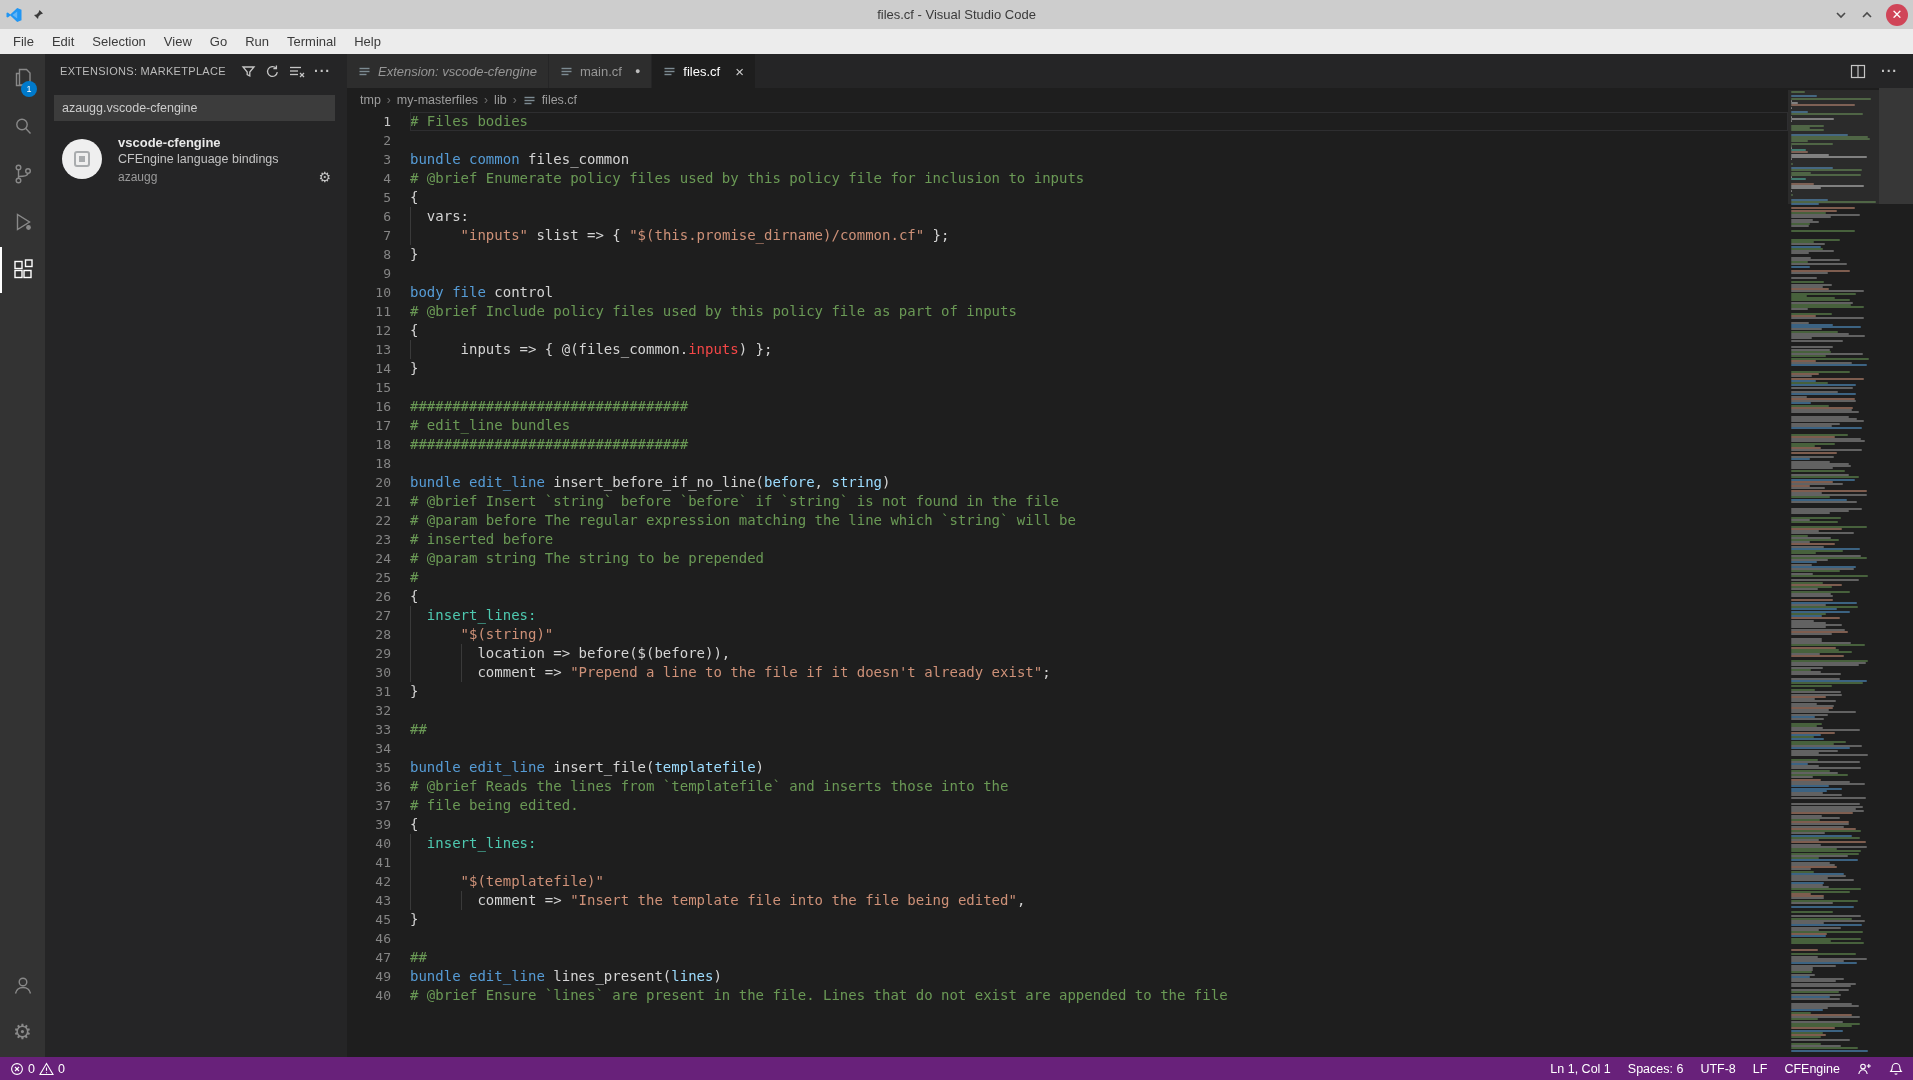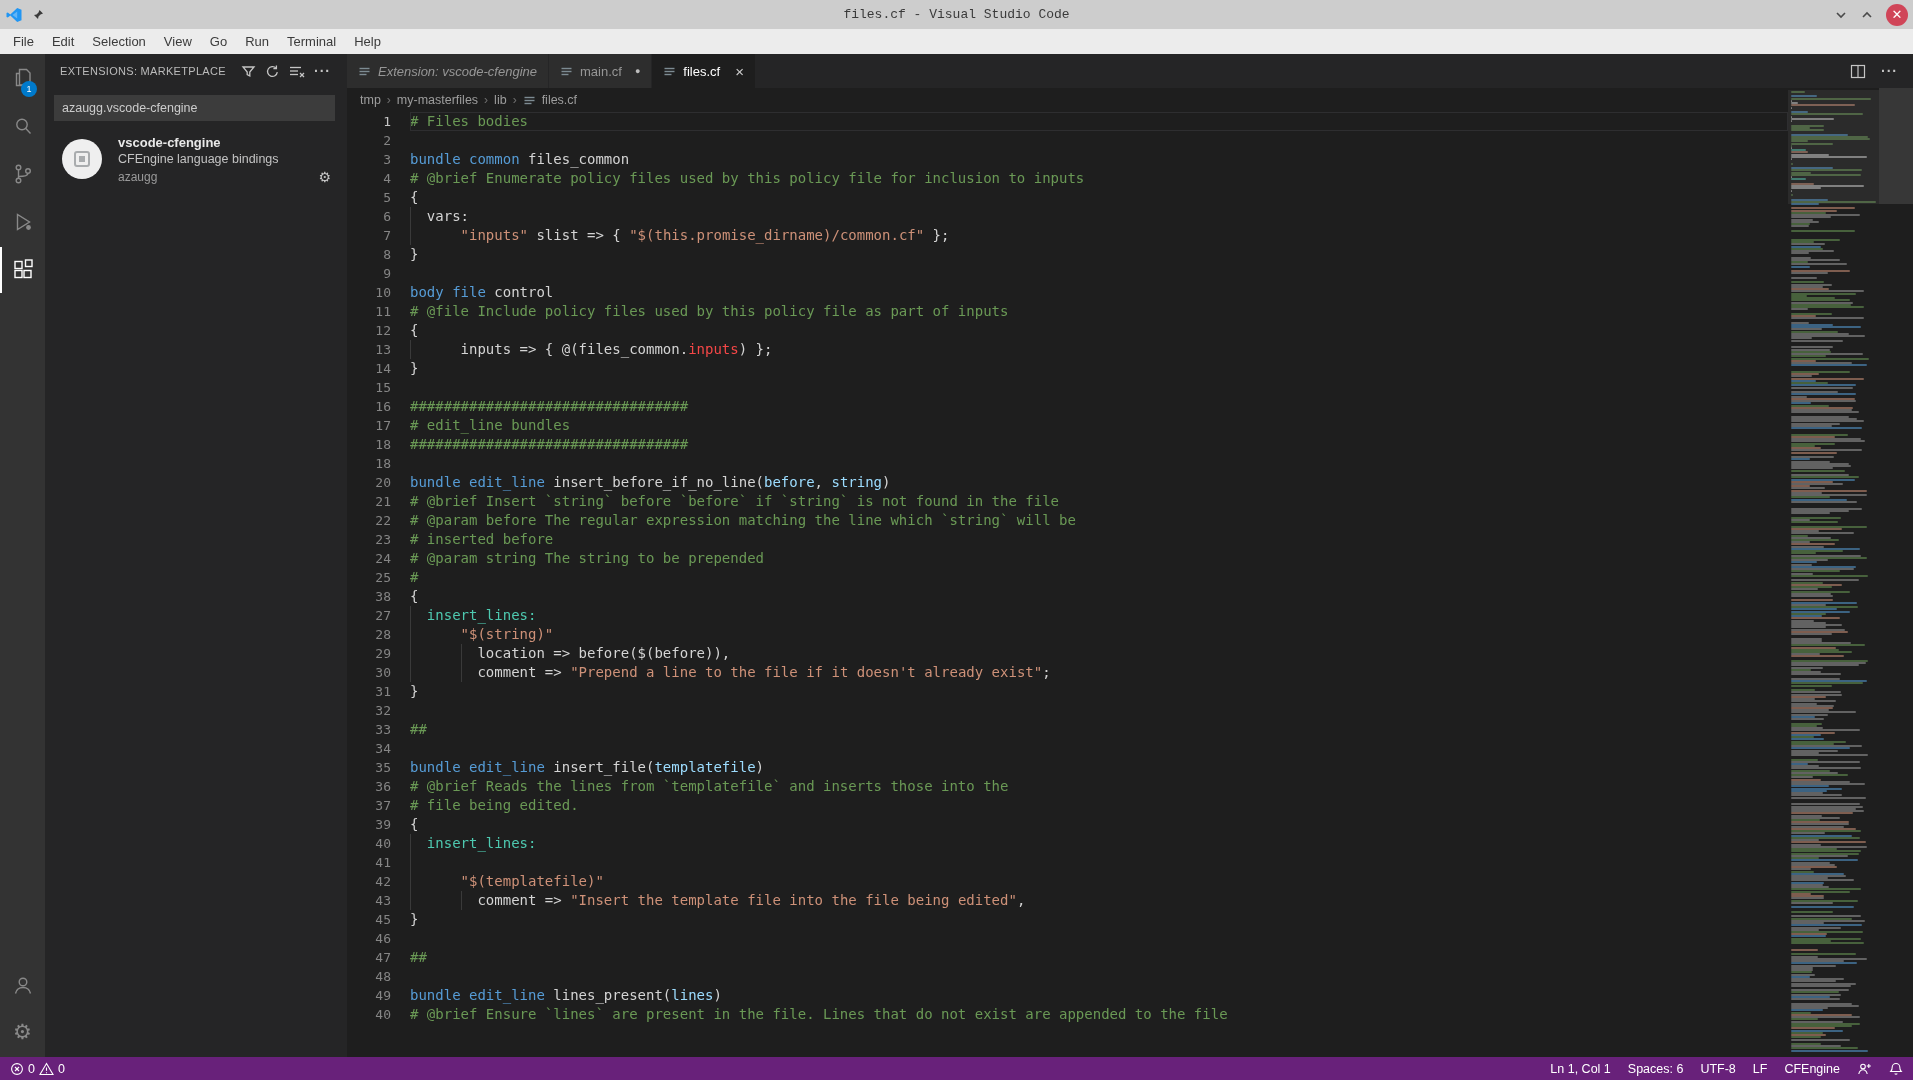--- a/index.html
+++ b/index.html
@@ -1,21 +1,21 @@
 <!DOCTYPE html>
 <html><head>
 <meta charset="utf-8">
 <style>
   html,body{margin:0;padding:0;width:1913px;height:1080px;overflow:hidden;background:#1e1e1e;
     font-family:"Liberation Sans",sans-serif;-webkit-font-smoothing:antialiased;}
   .abs{position:absolute;}
   
   .titlebar{position:absolute;left:0;top:0;width:1913px;height:29px;background:#cdcdcd;}
   .titlebar .title{position:absolute;left:50%;top:0;transform:translateX(-50%);line-height:29px;
-    font-size:13px;color:#3a3a3a;white-space:nowrap;font-family:Liberation Mono, monospace;}
+    font-size:13px;color:#3a3a3a;white-space:nowrap;}
   .win-controls{position:absolute;right:5px;top:0;height:29px;display:flex;align-items:center;gap:12px;}
   .close-btn{width:22px;height:22px;border-radius:50%;background:#d04558;color:#fff;display:flex;
     align-items:center;justify-content:center;font-size:13px;line-height:1;}
   
   .menubar{position:absolute;left:0;top:29px;width:1913px;height:25px;background:#ececec;display:flex;
     align-items:center;padding-left:4px;font-size:13px;color:#3b3b3b;}
   .menu-item{padding:0 9px;line-height:25px;}
   
   .activitybar{position:absolute;left:0;top:54px;width:45px;height:1003px;background:#333333;}
   .act-icon{width:45px;height:48px;display:flex;align-items:center;justify-content:center;position:relative;}
@@ -256,56 +256,55 @@
     <div class="row cur"><div class="curbox"></div><span class="ln">1</span><span class="lc"><span class="c-comment"># Files bodies</span></span></div>
     <div class="row"><span class="ln">2</span><span class="lc"></span></div>
     <div class="row"><span class="ln">3</span><span class="lc"><span class="c-kw">bundle common</span><span class="c-plain"> files_common</span></span></div>
     <div class="row"><span class="ln">4</span><span class="lc"><span class="c-comment"># @brief Enumerate policy files used by this policy file for inclusion to inputs</span></span></div>
     <div class="row"><span class="ln">5</span><span class="lc"><span class="c-plain">{</span></span></div>
     <div class="row"><div class="guide" style="left: 63px;"></div><span class="ln">6</span><span class="lc"><span class="c-plain">  vars:</span></span></div>
     <div class="row"><div class="guide" style="left: 63px;"></div><span class="ln">7</span><span class="lc"><span class="c-plain">      </span><span class="c-str">"inputs"</span><span class="c-plain"> slist =&gt; { </span><span class="c-str">"$(this.promise_dirname)/common.cf"</span><span class="c-plain"> };</span></span></div>
     <div class="row"><span class="ln">8</span><span class="lc"><span class="c-plain">}</span></span></div>
     <div class="row"><span class="ln">9</span><span class="lc"></span></div>
     <div class="row"><span class="ln">10</span><span class="lc"><span class="c-kw">body file</span><span class="c-plain"> control</span></span></div>
-    <div class="row"><span class="ln">11</span><span class="lc"><span class="c-comment"># @file Include policy files used by this policy file as part of inputs</span></span></div>
+    <div class="row"><span class="ln">11</span><span class="lc"><span class="c-comment"># @brief Include policy files used by this policy file as part of inputs</span></span></div>
     <div class="row"><span class="ln">12</span><span class="lc"><span class="c-plain">{</span></span></div>
     <div class="row"><div class="guide" style="left: 63px;"></div><span class="ln">13</span><span class="lc"><span class="c-plain">      inputs =&gt; { @(files_common.</span><span class="c-err">inputs</span><span class="c-plain">) };</span></span></div>
     <div class="row"><span class="ln">14</span><span class="lc"><span class="c-plain">}</span></span></div>
     <div class="row"><span class="ln">15</span><span class="lc"></span></div>
     <div class="row"><span class="ln">16</span><span class="lc"><span class="c-comment">#################################</span></span></div>
     <div class="row"><span class="ln">17</span><span class="lc"><span class="c-comment"># edit_line bundles</span></span></div>
     <div class="row"><span class="ln">18</span><span class="lc"><span class="c-comment">#################################</span></span></div>
     <div class="row"><span class="ln">18</span><span class="lc"></span></div>
     <div class="row"><span class="ln">20</span><span class="lc"><span class="c-kw">bundle edit_line</span><span class="c-plain"> insert_before_if_no_line(</span><span class="c-param">before</span><span class="c-plain">, </span><span class="c-param">string</span><span class="c-plain">)</span></span></div>
     <div class="row"><span class="ln">21</span><span class="lc"><span class="c-comment"># @brief Insert `string` before `before` if `string` is not found in the file</span></span></div>
     <div class="row"><span class="ln">22</span><span class="lc"><span class="c-comment"># @param before The regular expression matching the line which `string` will be</span></span></div>
     <div class="row"><span class="ln">23</span><span class="lc"><span class="c-comment"># inserted before</span></span></div>
     <div class="row"><span class="ln">24</span><span class="lc"><span class="c-comment"># @param string The string to be prepended</span></span></div>
     <div class="row"><span class="ln">25</span><span class="lc"><span class="c-comment">#</span></span></div>
-    <div class="row"><span class="ln">38</span><span class="lc"><span class="c-plain">{</span></span></div>
+    <div class="row"><span class="ln">26</span><span class="lc"><span class="c-plain">{</span></span></div>
     <div class="row"><div class="guide" style="left: 63px;"></div><span class="ln">27</span><span class="lc"><span class="c-plain">  </span><span class="c-type">insert_lines:</span></span></div>
     <div class="row"><div class="guide" style="left: 63px;"></div><span class="ln">28</span><span class="lc"><span class="c-plain">      </span><span class="c-str">"$(string)"</span></span></div>
     <div class="row"><div class="guide" style="left: 63px;"></div><div class="guide" style="left: 113.557px;"></div><span class="ln">29</span><span class="lc"><span class="c-plain">        location =&gt; before($(before)),</span></span></div>
     <div class="row"><div class="guide" style="left: 63px;"></div><div class="guide" style="left: 113.557px;"></div><span class="ln">30</span><span class="lc"><span class="c-plain">        comment =&gt; </span><span class="c-str">"Prepend a line to the file if it doesn't already exist"</span><span class="c-plain">;</span></span></div>
     <div class="row"><span class="ln">31</span><span class="lc"><span class="c-plain">}</span></span></div>
     <div class="row"><span class="ln">32</span><span class="lc"></span></div>
     <div class="row"><span class="ln">33</span><span class="lc"><span class="c-comment">##</span></span></div>
     <div class="row"><span class="ln">34</span><span class="lc"></span></div>
     <div class="row"><span class="ln">35</span><span class="lc"><span class="c-kw">bundle edit_line</span><span class="c-plain"> insert_file(</span><span class="c-param">templatefile</span><span class="c-plain">)</span></span></div>
     <div class="row"><span class="ln">36</span><span class="lc"><span class="c-comment"># @brief Reads the lines from `templatefile` and inserts those into the</span></span></div>
     <div class="row"><span class="ln">37</span><span class="lc"><span class="c-comment"># file being edited.</span></span></div>
     <div class="row"><span class="ln">39</span><span class="lc"><span class="c-plain">{</span></span></div>
     <div class="row"><div class="guide" style="left: 63px;"></div><span class="ln">40</span><span class="lc"><span class="c-plain">  </span><span class="c-type">insert_lines:</span></span></div>
     <div class="row"><div class="guide" style="left: 63px;"></div><span class="ln">41</span><span class="lc"></span></div>
     <div class="row"><div class="guide" style="left: 63px;"></div><span class="ln">42</span><span class="lc"><span class="c-plain">      </span><span class="c-str">"$(templatefile)"</span></span></div>
     <div class="row"><div class="guide" style="left: 63px;"></div><div class="guide" style="left: 113.557px;"></div><span class="ln">43</span><span class="lc"><span class="c-plain">        comment =&gt; </span><span class="c-str">"Insert the template file into the file being edited"</span><span class="c-plain">,</span></span></div>
     <div class="row"><span class="ln">45</span><span class="lc"><span class="c-plain">}</span></span></div>
     <div class="row"><span class="ln">46</span><span class="lc"></span></div>
     <div class="row"><span class="ln">47</span><span class="lc"><span class="c-comment">##</span></span></div>
-    <div class="row"><span class="ln">48</span><span class="lc"></span></div>
     <div class="row"><span class="ln">49</span><span class="lc"><span class="c-kw">bundle edit_line</span><span class="c-plain"> lines_present(</span><span class="c-param">lines</span><span class="c-plain">)</span></span></div>
     <div class="row"><span class="ln">40</span><span class="lc"><span class="c-comment"># @brief Ensure `lines` are present in the file. Lines that do not exist are appended to the file</span></span></div>
   </div>
 
 <div class="minimap" id="minimap">
     <div class="mbar" style="top: 3px; left: 3px; width: 14px; background: rgb(106, 153, 85);"></div>
     <div class="mbar" style="top: 7.48px; left: 3px; width: 26px; background: rgb(86, 156, 214);"></div>
     <div class="mbar" style="top: 9.72px; left: 3px; width: 80px; background: rgb(106, 153, 85);"></div>
     <div class="mbar" style="top: 11.96px; left: 3px; width: 1px; background: rgb(212, 212, 212);"></div>
     <div class="mbar" style="top: 14.2px; left: 3px; width: 7px; background: rgb(212, 212, 212);"></div>

